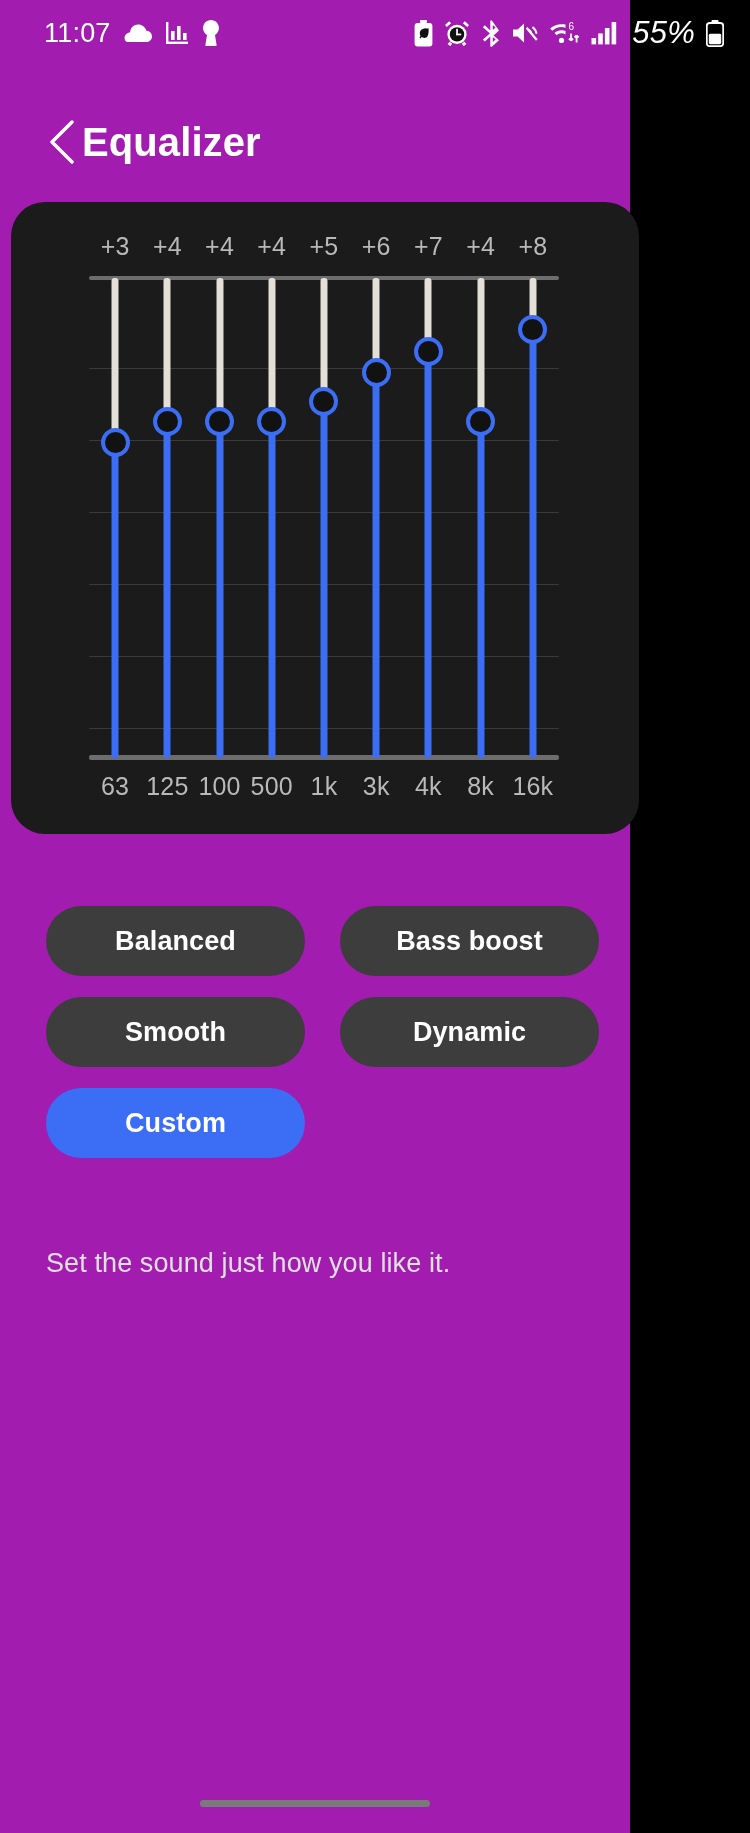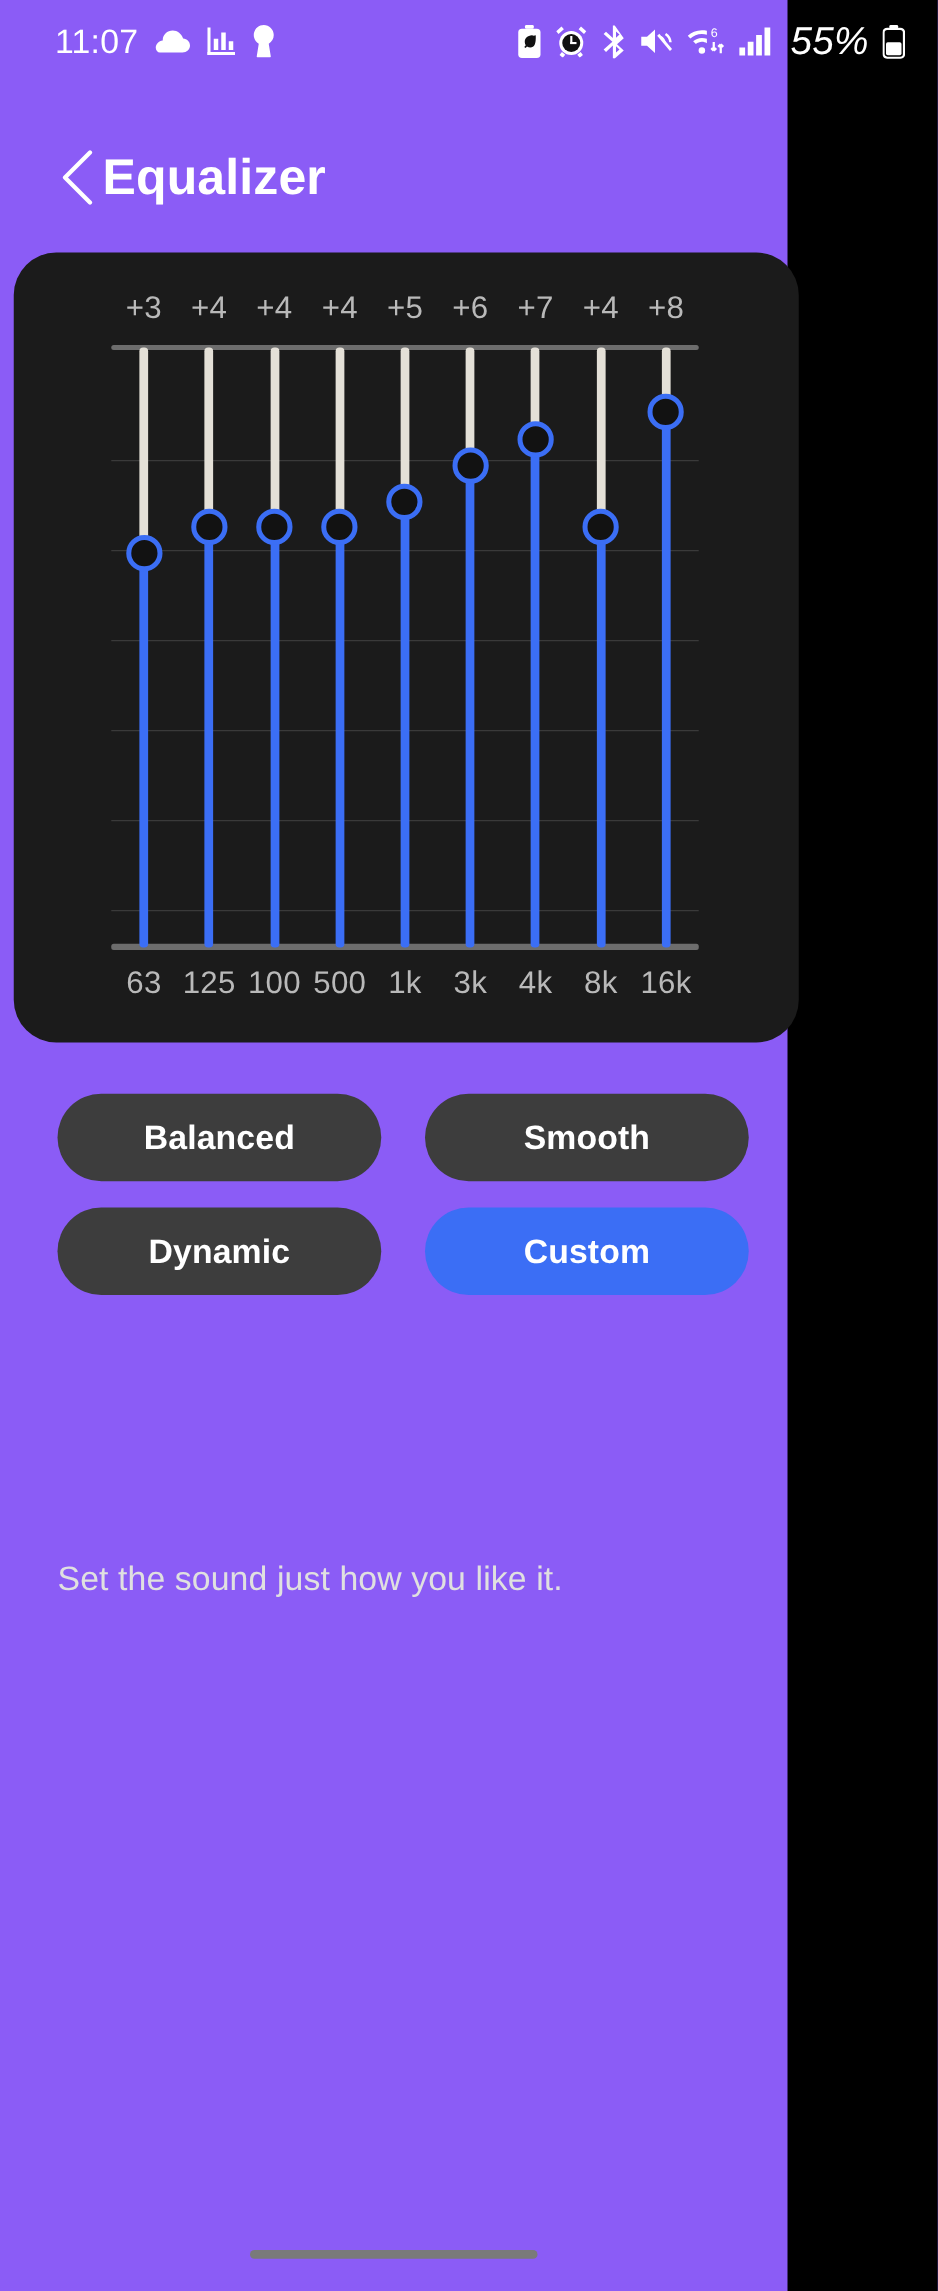--- a/index.html
+++ b/index.html
@@ -2,21 +2,21 @@
 <html><head>
 <meta charset="utf-8">
 <style>
   * { box-sizing: border-box; margin: 0; padding: 0; }
   html, body {
     width: 750px; height: 1833px;
     background: #000;
     font-family: "Liberation Sans", sans-serif;
     overflow: hidden;
   }
-  .phone { position: relative; width: 630px; height: 1833px; background: #8b5cf6; }
+  .phone { position: relative; width: 630px; height: 1833px; background: #a21caf; }
 
   
   .statusbar {
     position: absolute; top: 0; left: 0; width: 750px; height: 66px;
     display: flex; align-items: center; justify-content: space-between;
     padding: 0 26px 0 44px;
   }
   .sb-left { display: flex; align-items: center; gap: 13px; }
   .sb-time { color: #fff; font-size: 27px; letter-spacing: .2px; }
   .sb-right { display: flex; align-items: center; gap: 11px; }
@@ -80,21 +80,21 @@
 
   .freq-row {
     position: absolute; left: 78px; top: 570px; width: 470px; height: 36px; display: flex;
   }
   .freq-cell {
     flex: 1 1 0; text-align: center; color: #b9b9b9; font-size: 25px; letter-spacing: .2px;
   }
 
   
   .presets {
-    position: absolute; left: 46px; top: 875px; width: 658px;
+    position: absolute; left: 46px; top: 906px; width: 658px;
     display: grid; grid-template-columns: 259px 259px; column-gap: 35px; row-gap: 21px;
   }
   .preset {
     height: 70px; border-radius: 35px; background: #3d3d3d;
     display: flex; align-items: center; justify-content: center;
     color: #fff; font-size: 27px; font-weight: bold; letter-spacing: .1px;
     cursor: pointer; user-select: none;
   }
   .preset.selected { background: #3b6ef5; }
 
@@ -294,20 +294,23 @@
           <div class="freq-cell">16k</div>
         </div>
     </div>
   </div>
 
   <div class="presets" id="presets">
       <div class="preset">
         <span>Balanced</span>
       </div>
       <div class="preset">
+        <span>Bass boost</span>
+      </div>
+      <div class="preset">
         <span>Smooth</span>
       </div>
       <div class="preset">
         <span>Dynamic</span>
       </div>
       <div class="preset selected">
         <span>Custom</span>
       </div>
     </div>
 

